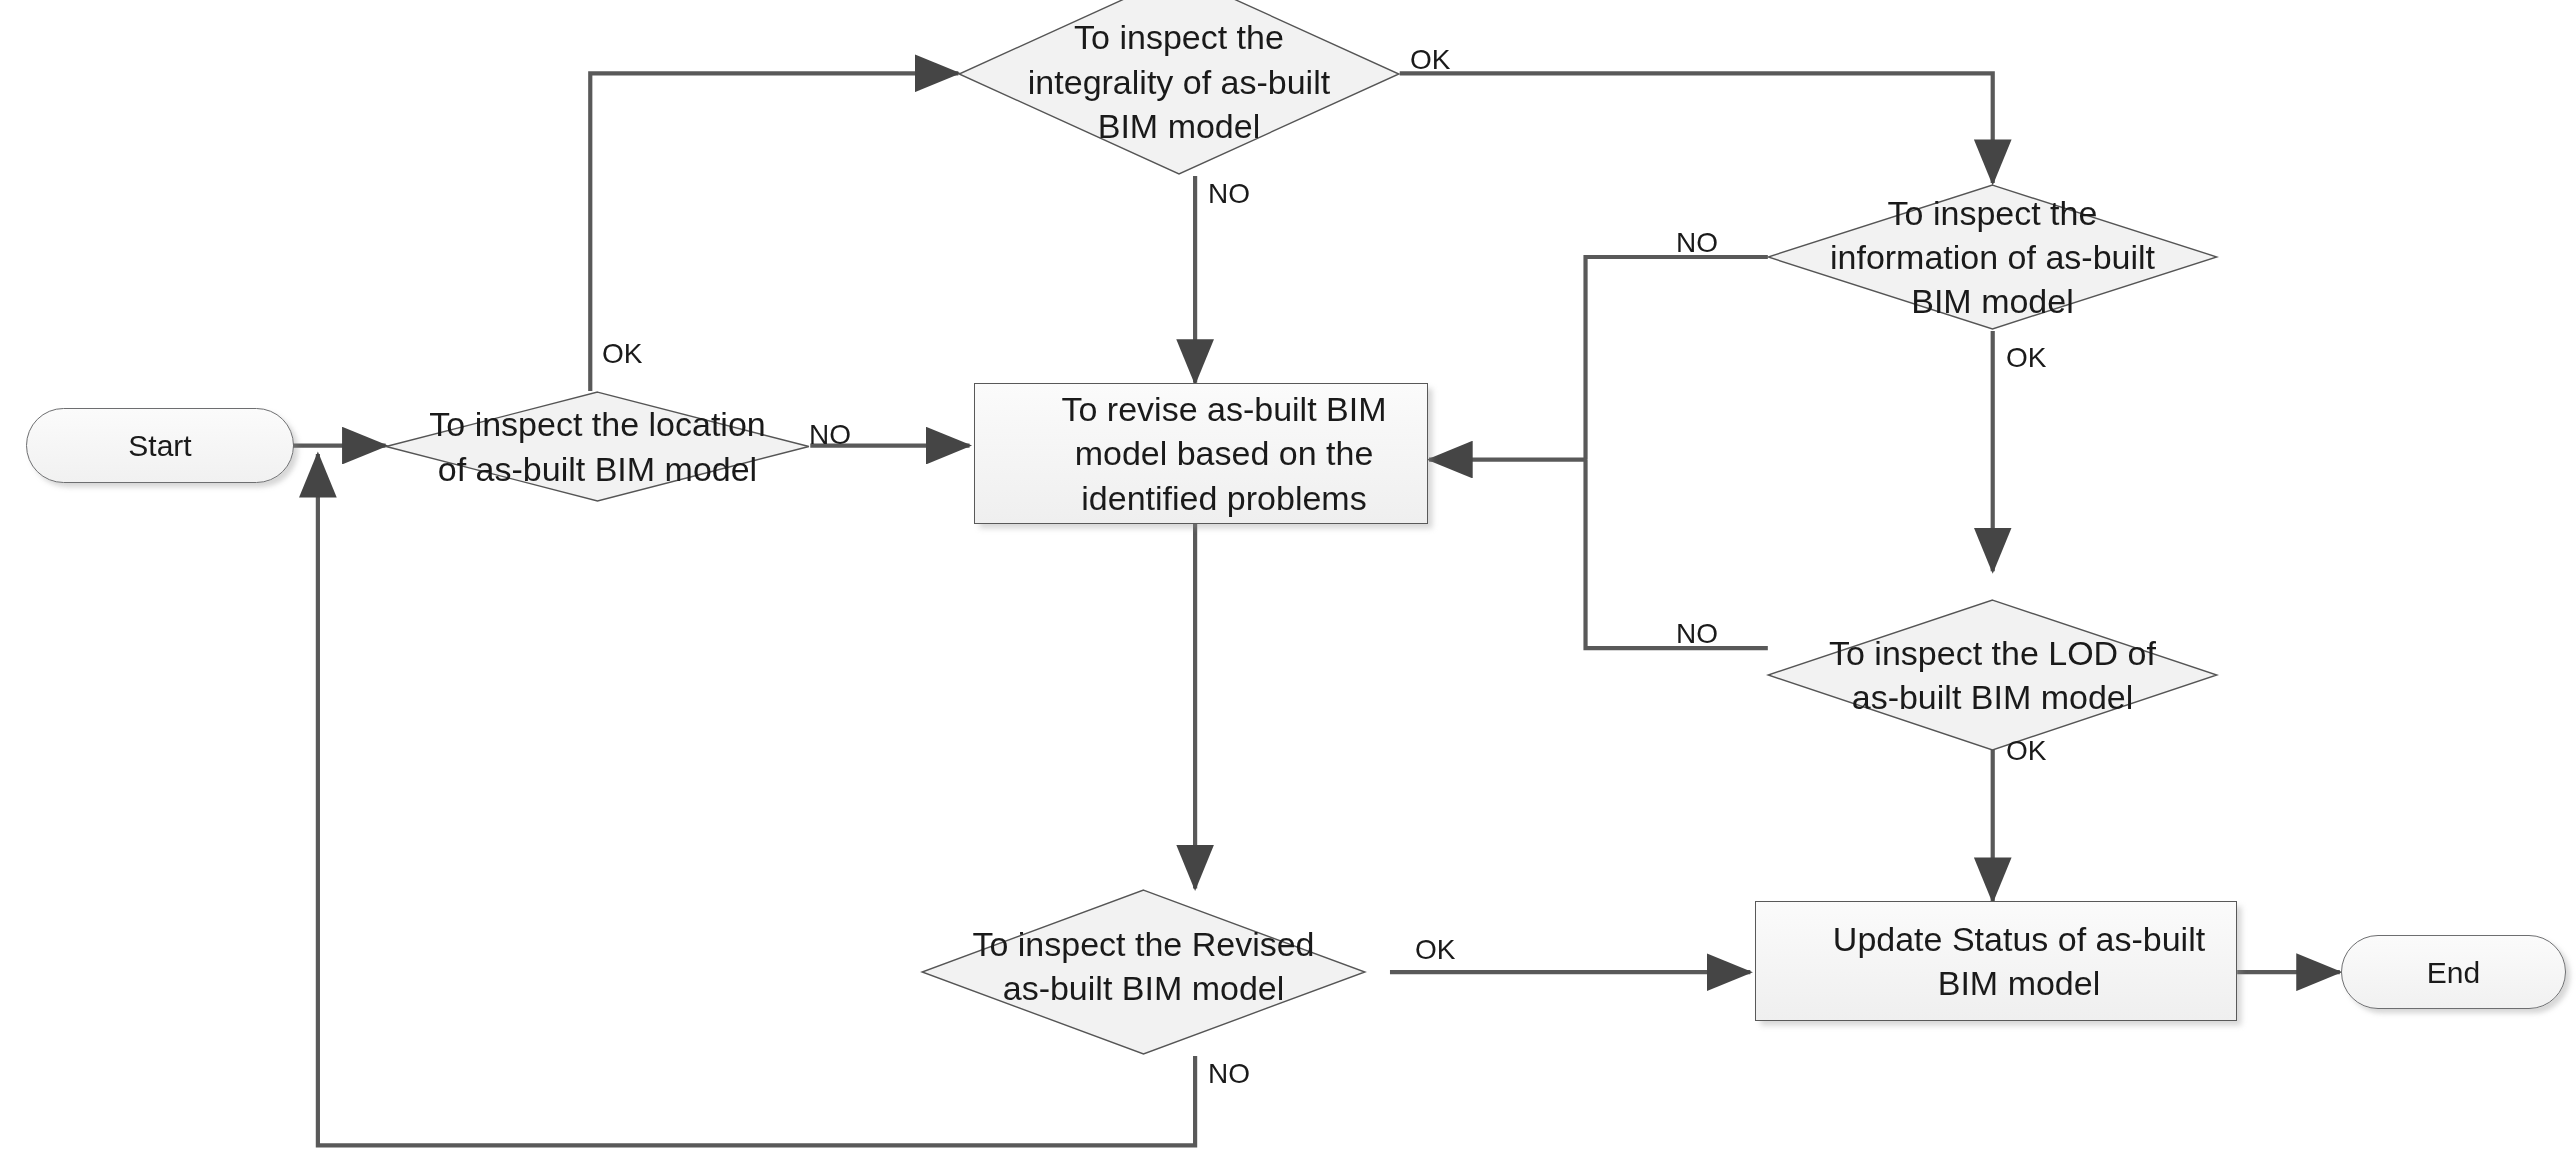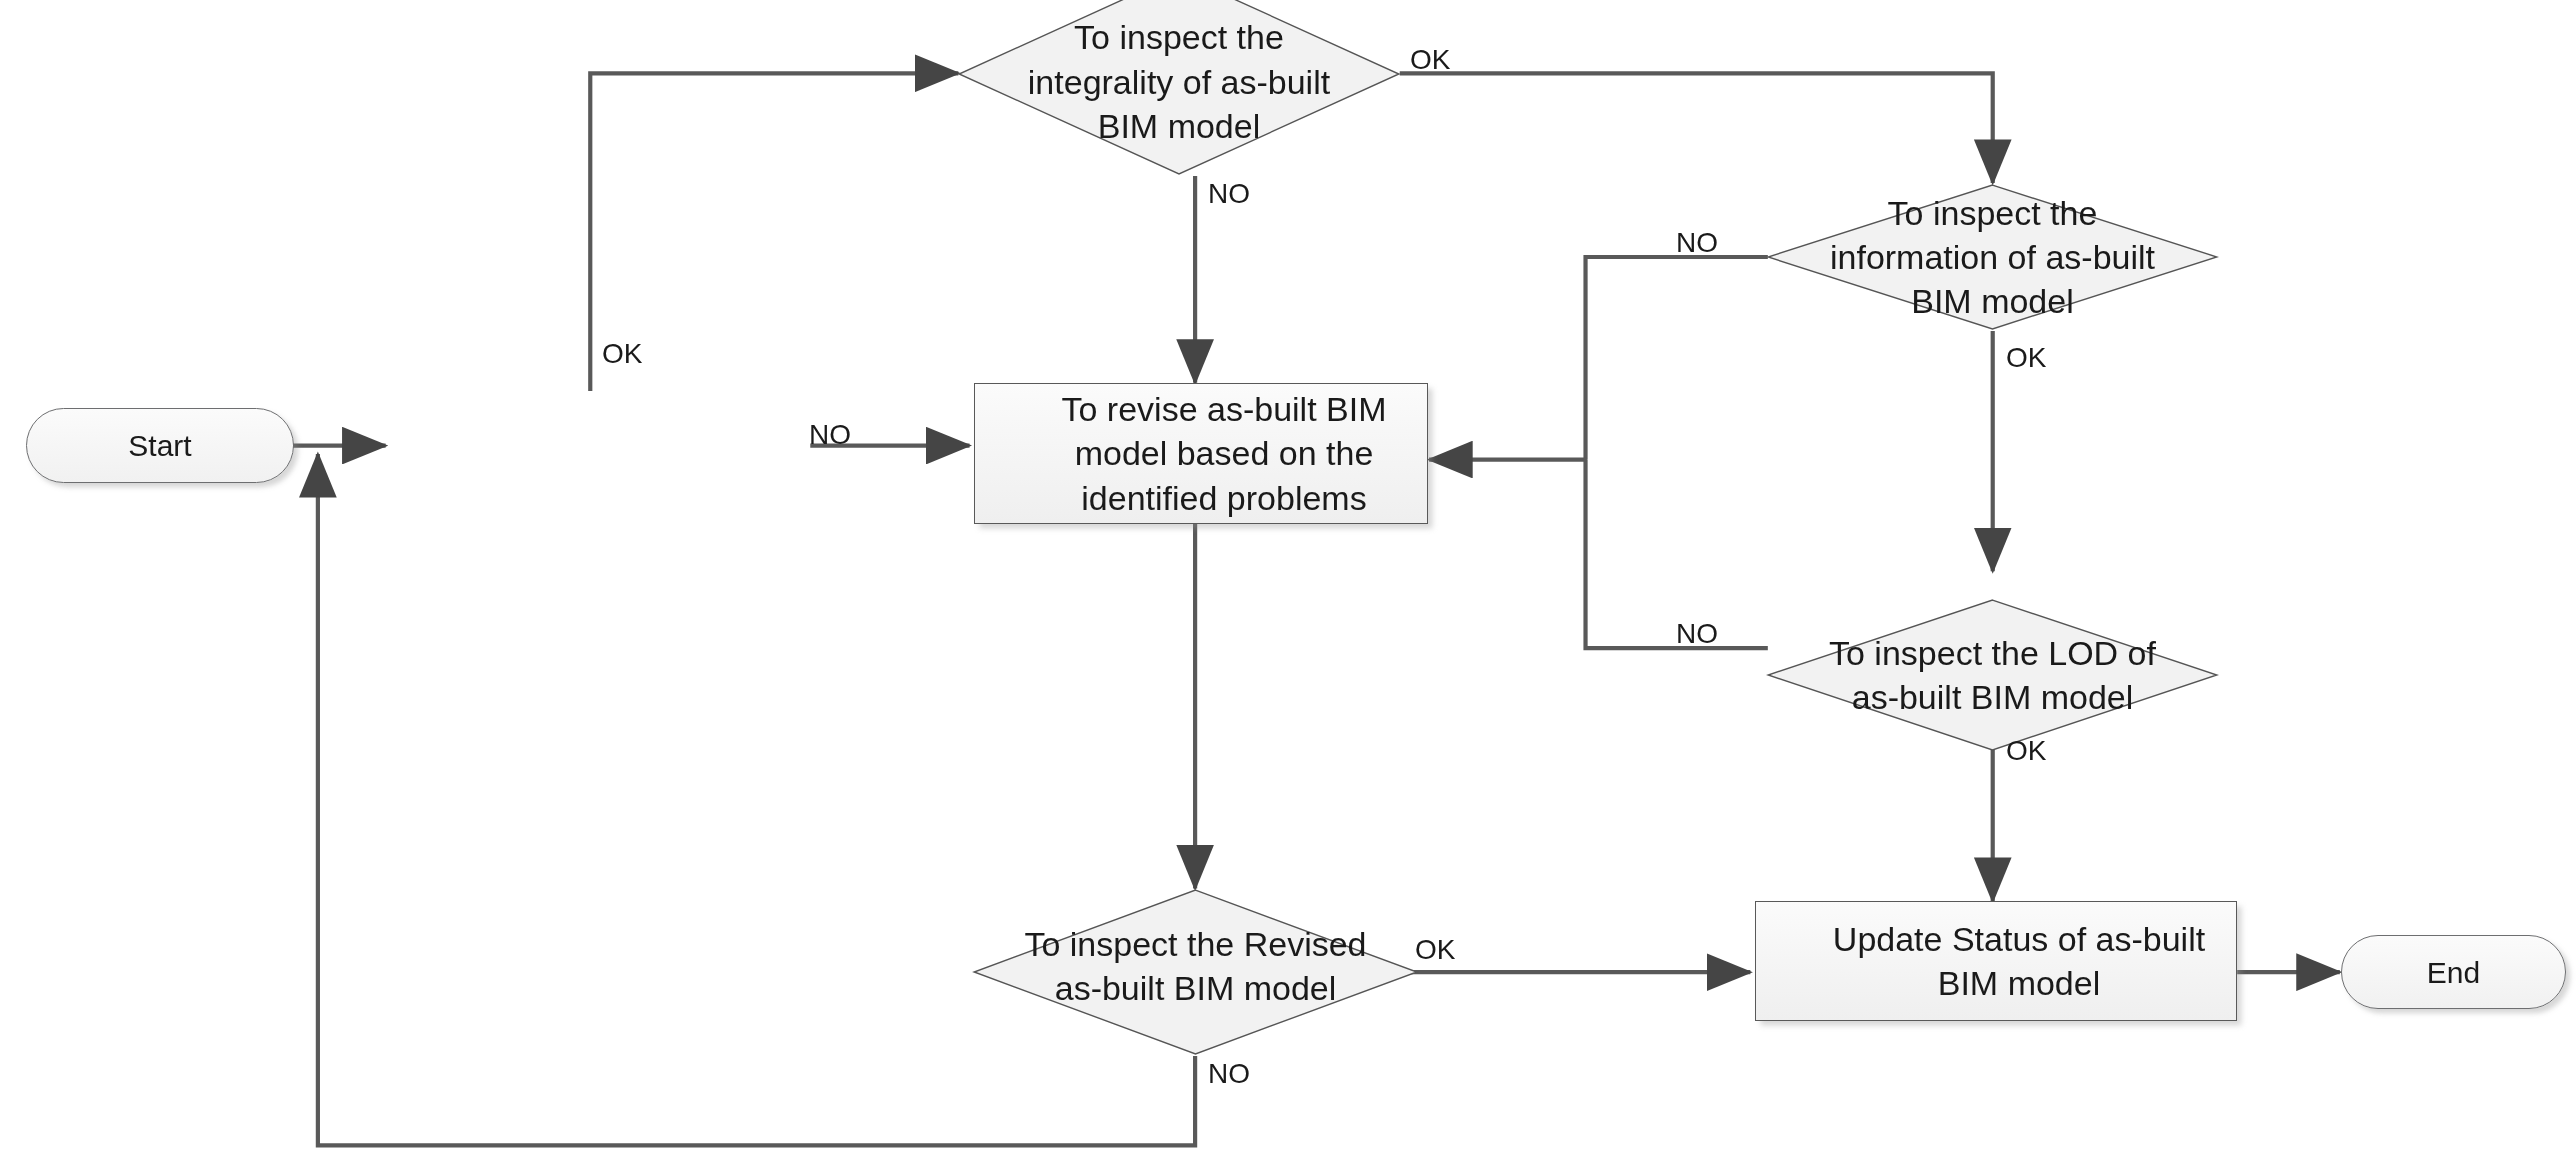--- a/index.html
+++ b/index.html
@@ -125,20 +125,27 @@
 
       <path d="M 3203 1392 L 3350 1392" marker-end="url(#arrow)"></path>
 
     </g>
   </svg>
 
   <div class="node terminator" style="left:26px; top:408px; width:268px; height:75px;">
     <span class="node-label fs-big">Start</span>
   </div>
 
+  <div class="node decision" style="left:384px; top:390px; width:427px; height:113px;">
+    <svg class="dia-svg" viewBox="0 0 612 162" preserveAspectRatio="none">
+      <polygon points="306,3 609,81 306,159 3,81" fill="#f2f2f2" stroke="#555" stroke-width="2"></polygon>
+    </svg>
+    <span class="dia-label node-label fs-mid">To inspect the location
+of as-built BIM model</span>
+  </div>
 
   <div class="node decision" style="left:957px; top:-28px; width:444px; height:204px;">
     <svg class="dia-svg" viewBox="0 0 636 292" preserveAspectRatio="none">
       <polygon points="318,3 633,146 318,289 3,146" fill="#f2f2f2" stroke="#555" stroke-width="2"></polygon>
     </svg>
     <span class="dia-label node-label fs-mid" style="padding-top:15.4px;">To inspect the
 integrality of as-built
 BIM model</span>
   </div>
 
@@ -158,21 +165,21 @@
     <span class="dia-label node-label fs-mid">To inspect the LOD of
 as-built BIM model</span>
   </div>
 
   <div class="node process" style="left:974px; top:383px; width:454px; height:141px;">
     <span class="node-label fs-mid">To revise as-built BIM
 model based on the
 identified problems</span>
   </div>
 
-  <div class="node decision" style="left:972px; top:888px; width:447px; height:168px;">
+  <div class="node decision" style="left:920px; top:888px; width:447px; height:168px;">
     <svg class="dia-svg" viewBox="0 0 640 240" preserveAspectRatio="none">
       <polygon points="320,3 637,120 320,237 3,120" fill="#f2f2f2" stroke="#555" stroke-width="2"></polygon>
     </svg>
     <span class="dia-label node-label fs-mid" style="padding-bottom:12.6px;">To inspect the Revised
 as-built BIM model</span>
   </div>
 
   <div class="node process" style="left:1755px; top:901px; width:482px; height:120px;">
     <span class="node-label fs-mid">Update Status of as-built
 BIM model</span>

